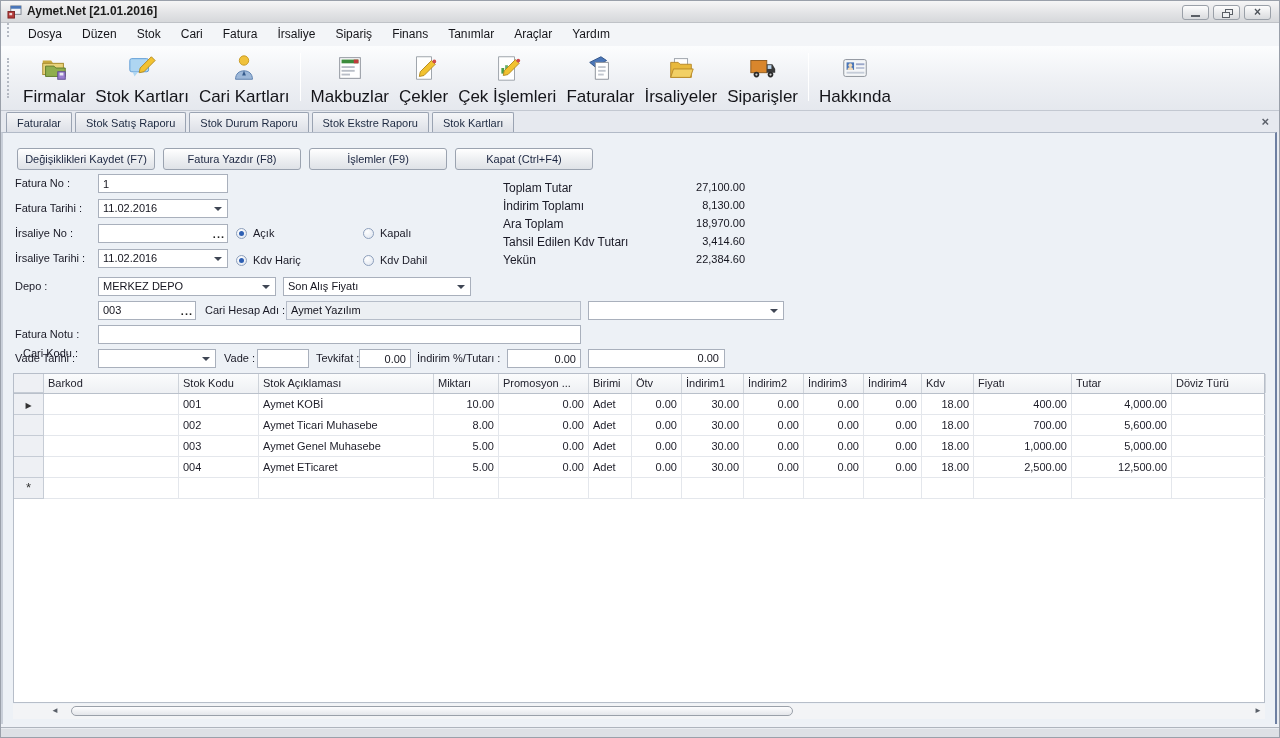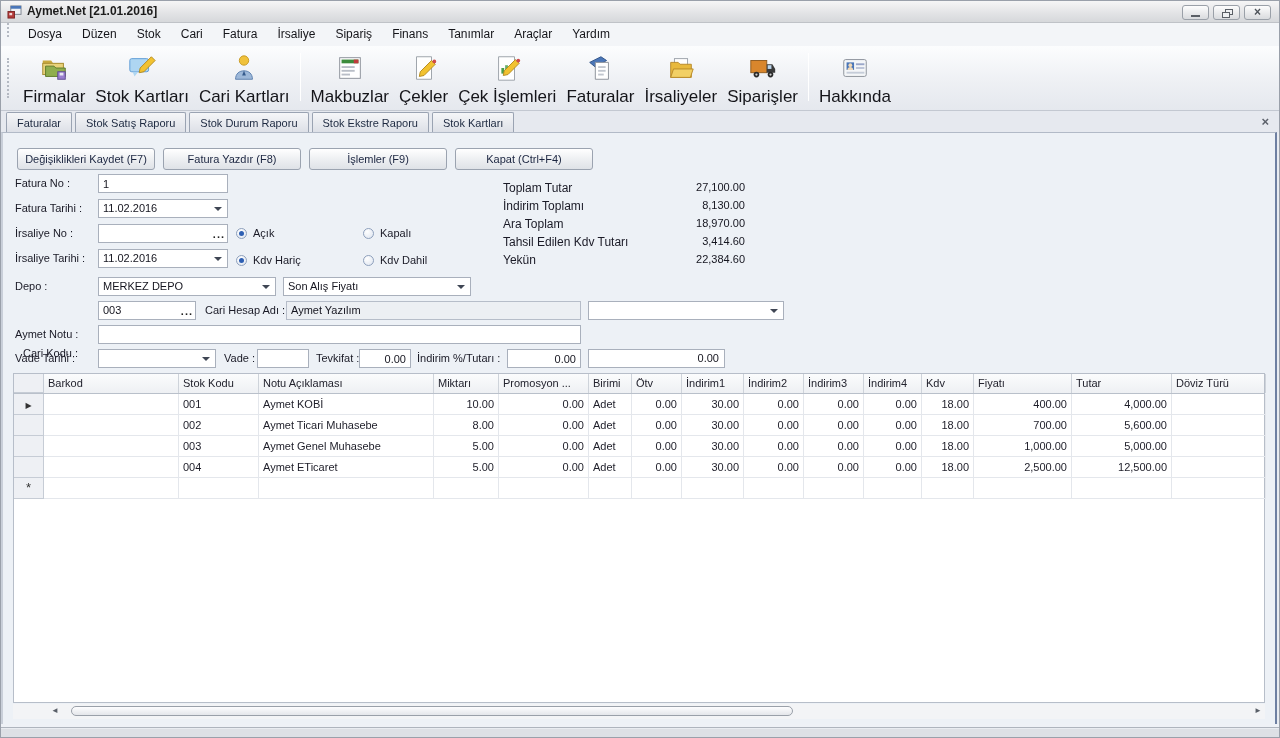--- a/index.html
+++ b/index.html
@@ -351,21 +351,21 @@
     </div>
     <div class="flabel" style="left:202px;top:168px;">Cari Hesap Adı :</div>
     <div class="fbox ro" style="left:283px;top:168px;width:295px;">
       <span>Aymet Yazılım</span>
     </div>
     <div class="combo" style="left:585px;top:168px;width:196px;">
       <span></span>
       <span class="carrow"></span>
     </div>
 
-    <div class="flabel" style="left:12px;top:192px;">Aymet Notu :</div>
+    <div class="flabel" style="left:12px;top:192px;">Fatura Notu :</div>
     <input class="ftext" style="left: 95px; top: 192px; width: 483px;" value="">
 
     <div class="flabel" style="left:12px;top:216px;">Vade Tarihi :</div>
     <div class="combo" style="left:95px;top:216px;width:118px;">
       <span></span>
       <span class="carrow"></span>
     </div>
     <div class="flabel" style="left:221px;top:216px;">Vade :</div>
     <input class="ftext" style="left: 254px; top: 216px; width: 52px;" value="">
     <div class="flabel" style="left:313px;top:216px;">Tevkifat :</div>
@@ -375,21 +375,21 @@
     <div class="fbox num" style="left:585px;top:216px;width:137px;">
       <span>0.00</span>
     </div>
 
     
     <div class="grid">
       <div class="g-header" id="grid-header">
           <div class="g-h g-sel" style="width: 30px;"></div>
           <div class="g-h" style="width: 135px;">Barkod</div>
           <div class="g-h" style="width: 80px;">Stok Kodu</div>
-          <div class="g-h" style="width: 175px;">Notu Açıklaması</div>
+          <div class="g-h" style="width: 175px;">Stok Açıklaması</div>
           <div class="g-h" style="width: 65px;">Miktarı</div>
           <div class="g-h" style="width: 90px;">Promosyon ...</div>
           <div class="g-h" style="width: 43px;">Birimi</div>
           <div class="g-h" style="width: 50px;">Ötv</div>
           <div class="g-h" style="width: 62px;">İndirim1</div>
           <div class="g-h" style="width: 60px;">İndirim2</div>
           <div class="g-h" style="width: 60px;">İndirim3</div>
           <div class="g-h" style="width: 58px;">İndirim4</div>
           <div class="g-h" style="width: 52px;">Kdv</div>
           <div class="g-h" style="width: 98px;">Fiyatı</div>

